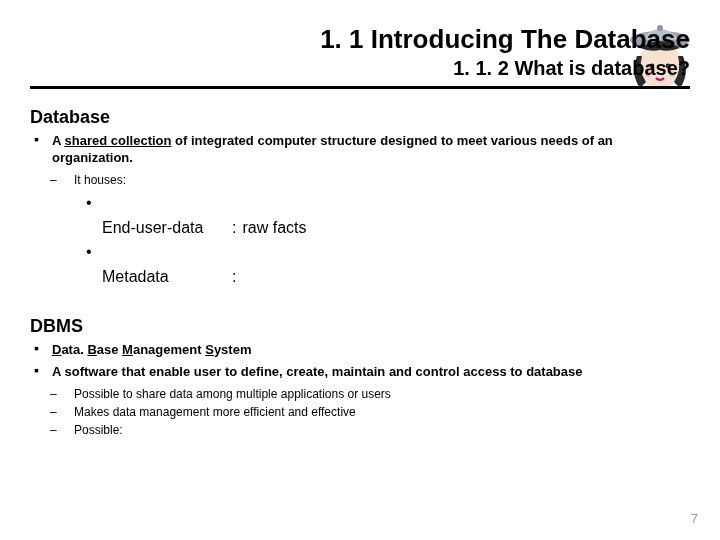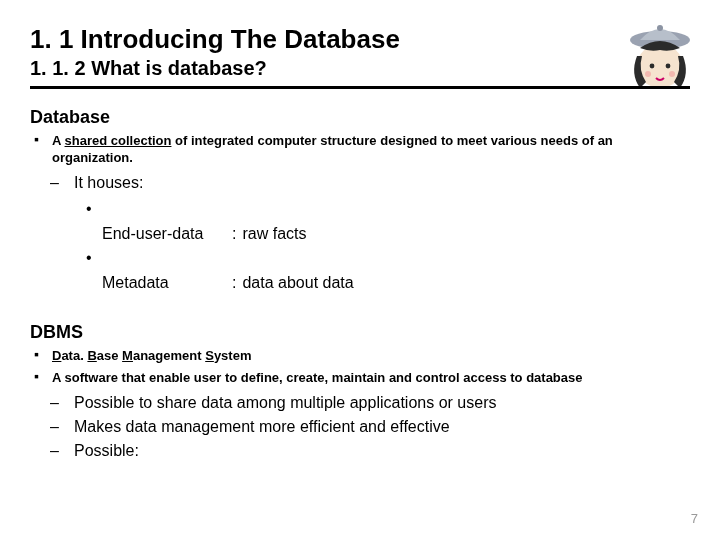--- a/index.html
+++ b/index.html
@@ -9,21 +9,21 @@
     height: 540px;
     background: #fff;
     font-family: Arial, Helvetica, sans-serif;
     color: #000;
     position: relative;
     overflow: hidden;
   }
   .slide {
     padding: 24px 30px 0 30px;
   }
-  .title-block { position: relative; }
+  .title-block { position: relative; text-align: right; }
   .title {
     font-size: 26px;
     font-weight: 700;
     margin: 0 0 2px 0;
   }
   .subtitle {
     font-size: 20px;
     font-weight: 700;
     margin: 0 0 6px 0;
   }
@@ -66,21 +66,21 @@
     margin: 4px 0 0 0;
     padding: 0 0 0 44px;
   }
   ul.dash > li::before {
     content: "\2013";
     display: inline-block;
     width: 24px;
     margin-left: -24px;
   }
   ul.dash > li {
-    font-size: 16px;
+    font-size: 12px;
     font-weight: 400;
     line-height: 1.5;
   }
   ul.dot {
     list-style: none;
     margin: 2px 0 0 0;
     padding: 0 0 0 24px;
   }
   ul.dot > li::before {
     content: "\2022";
@@ -154,21 +154,20 @@
       <span class="kv-row">
         <span class="kv-key">End-user-data</span>
         <span class="kv-sep">:</span>
         <span>raw facts</span>
       </span>
     </li>
     <li>
       <span class="kv-row">
         <span class="kv-key">Metadata</span>
         <span class="kv-sep">:</span>
-        <span>data about data</span>
       </span>
     </li>
   </ul>
 
   <div class="gap"></div>
 
   <div class="sect-head">DBMS</div>
   <ul class="sq">
     <li><span class="u">D</span>ata. <span class="u">B</span>ase <span class="u">M</span>anagement <span class="u">S</span>ystem</li>
     <li>A software that enable user to define, create, maintain and control access to database</li>

